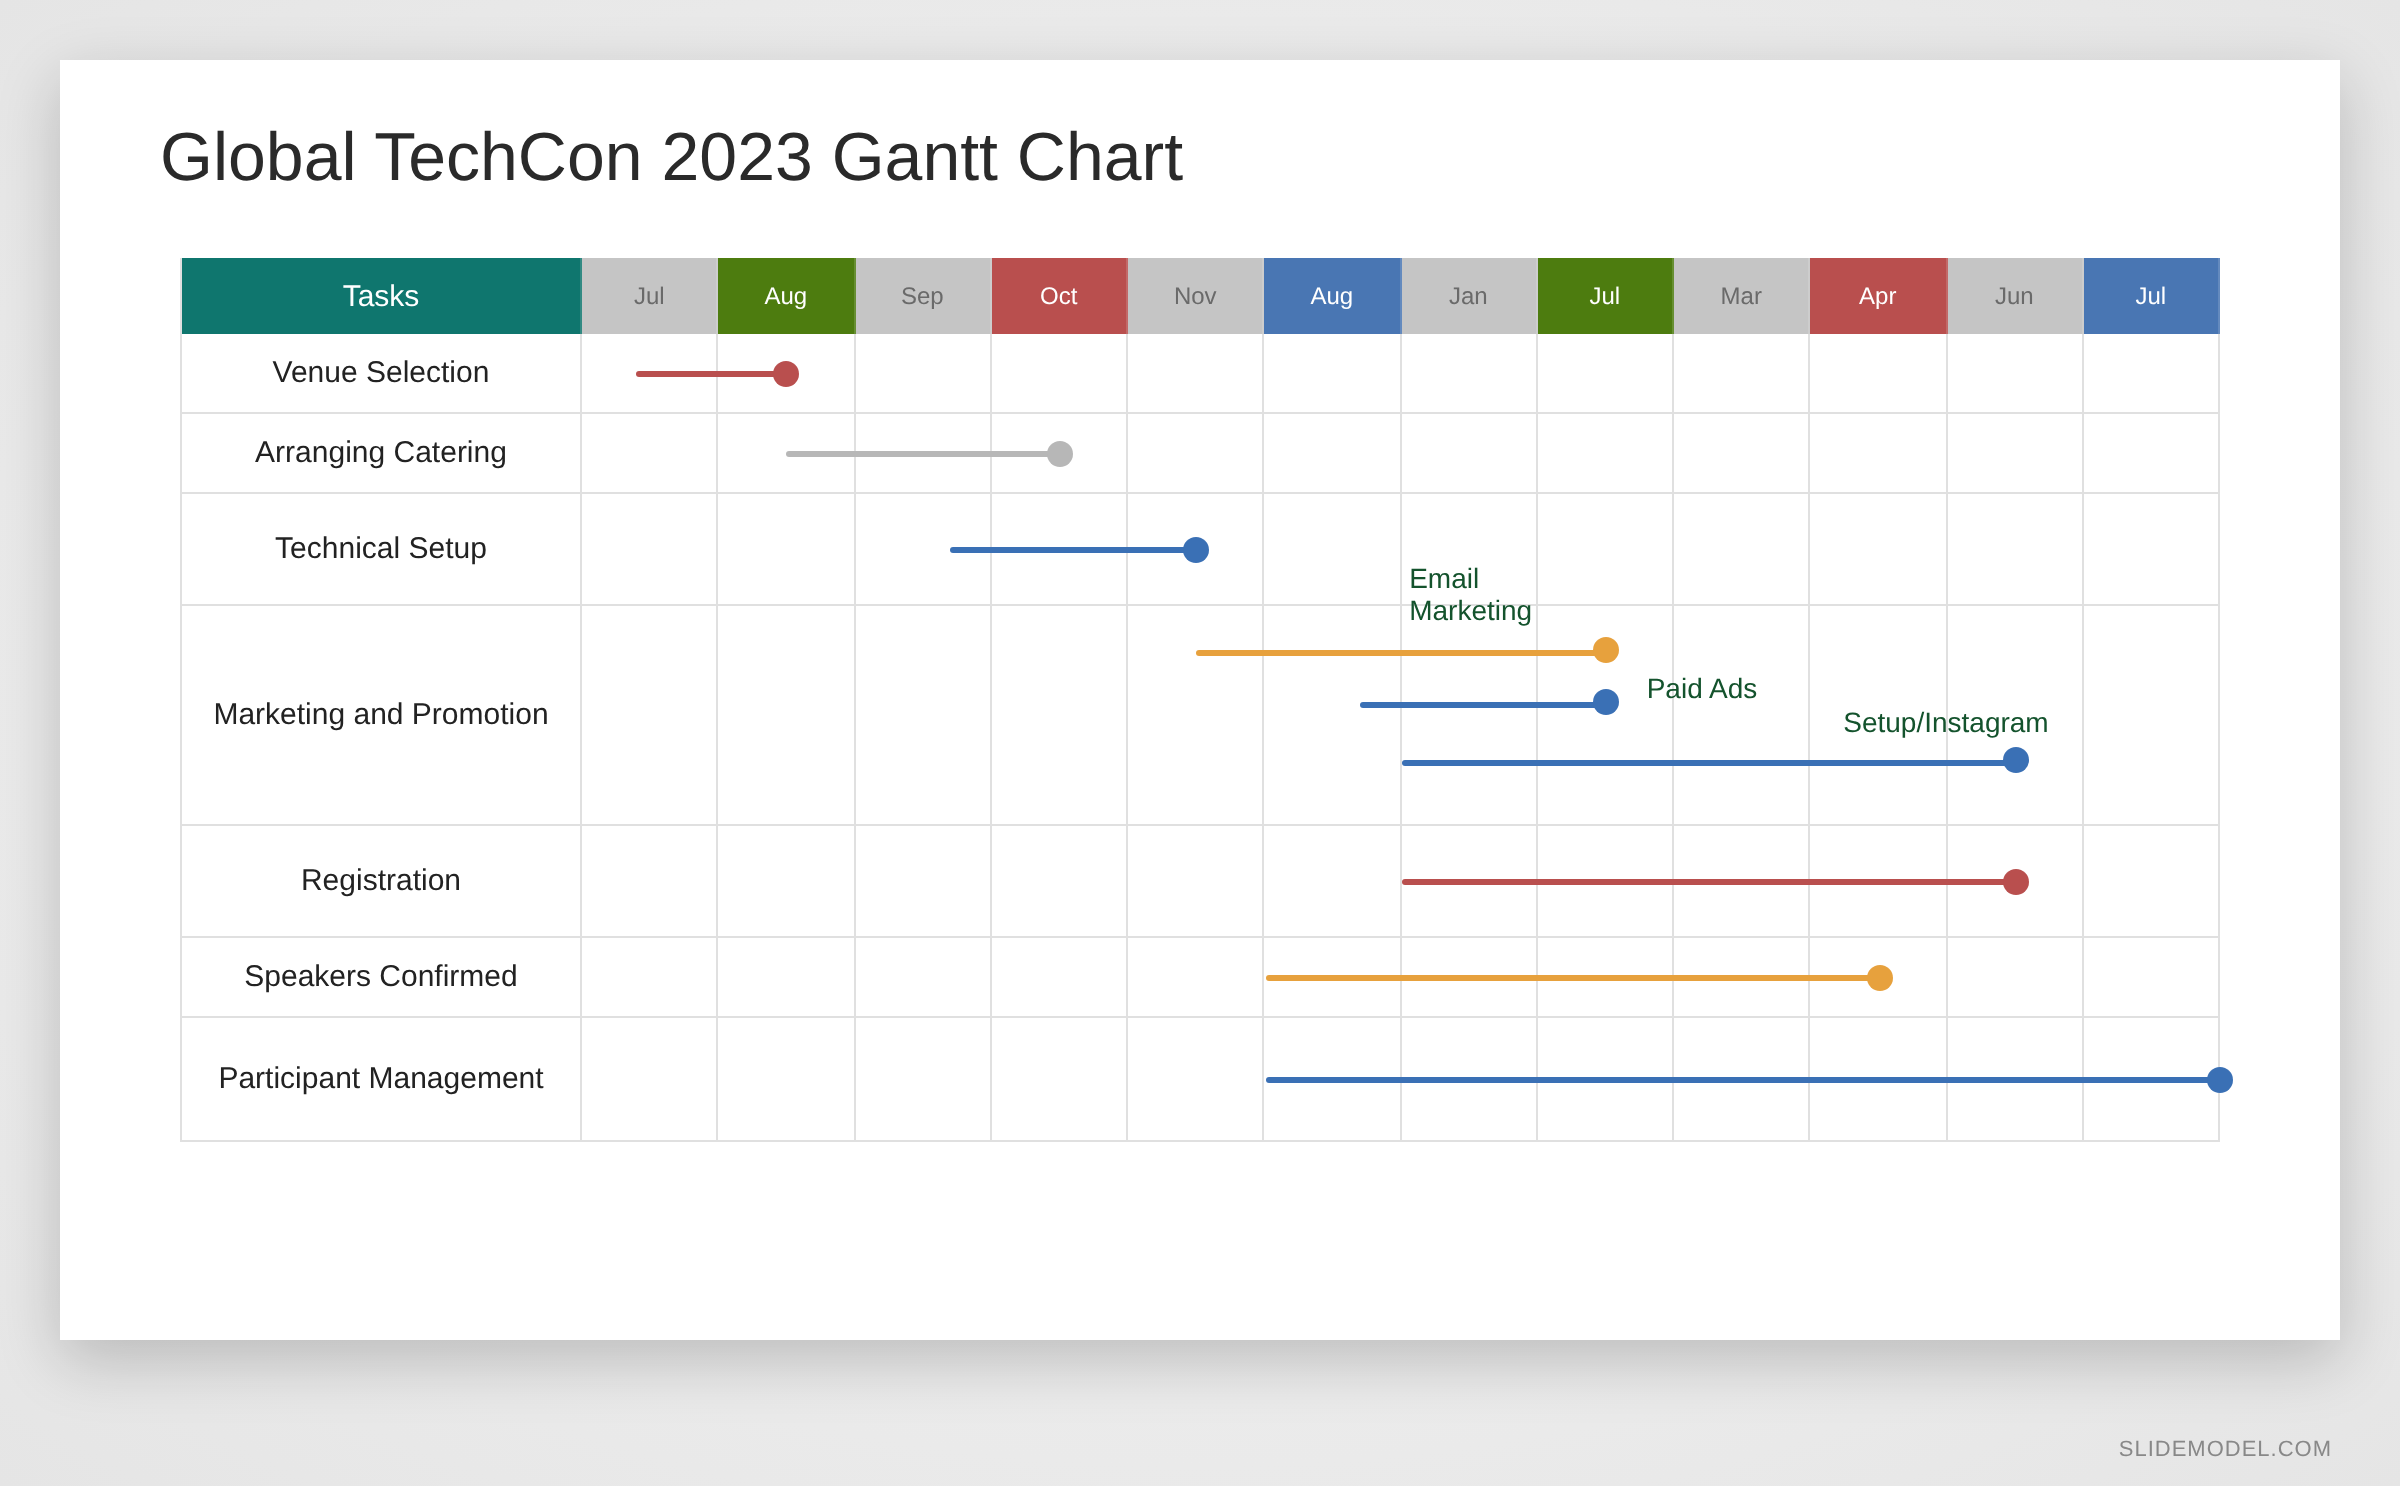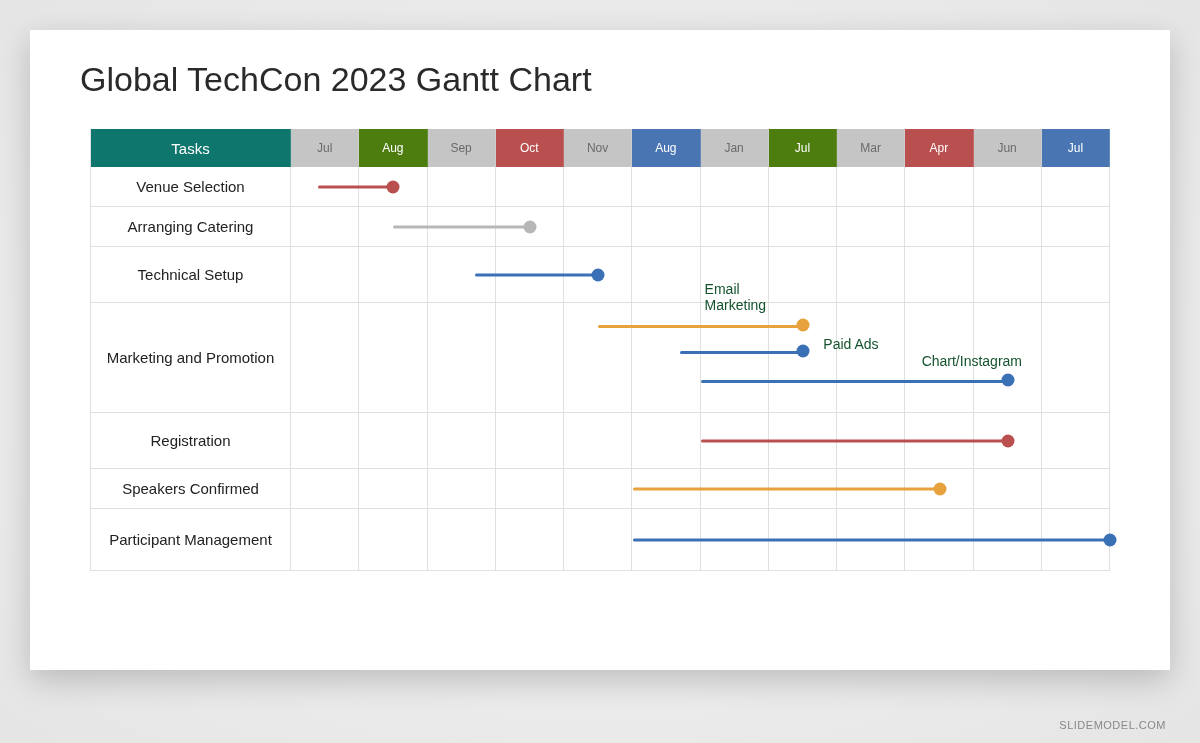--- a/index.html
+++ b/index.html
@@ -229,21 +229,21 @@
 
           <div class="bar" style="left:37.5%;width:25%;top:20%;background:#e7a13d;"></div>
           <div class="dot" style="left:62.5%;top:20%;background:#e7a13d;"></div>
 
           <div class="bar" style="left:47.5%;width:15%;top:44%;background:#3a70b5;"></div>
           <div class="dot" style="left:62.5%;top:44%;background:#3a70b5;"></div>
           <div class="ann" style="left:65%;top:30%;">Paid Ads</div>
 
           <div class="bar" style="left:50%;width:37.5%;top:70%;background:#3a70b5;"></div>
           <div class="dot" style="left:87.5%;top:70%;background:#3a70b5;"></div>
-          <div class="ann" style="left:77%;top:45%;">Chart/Instagram</div>
+          <div class="ann" style="left:77%;top:45%;">Setup/Instagram</div>
         </div>
       </div>
     </div>
 
     <div class="row rh-med">
       <div class="task-label">Registration</div>
       <div class="cells">
         <div class="cell"></div>
           <div class="cell"></div>
           <div class="cell"></div>

